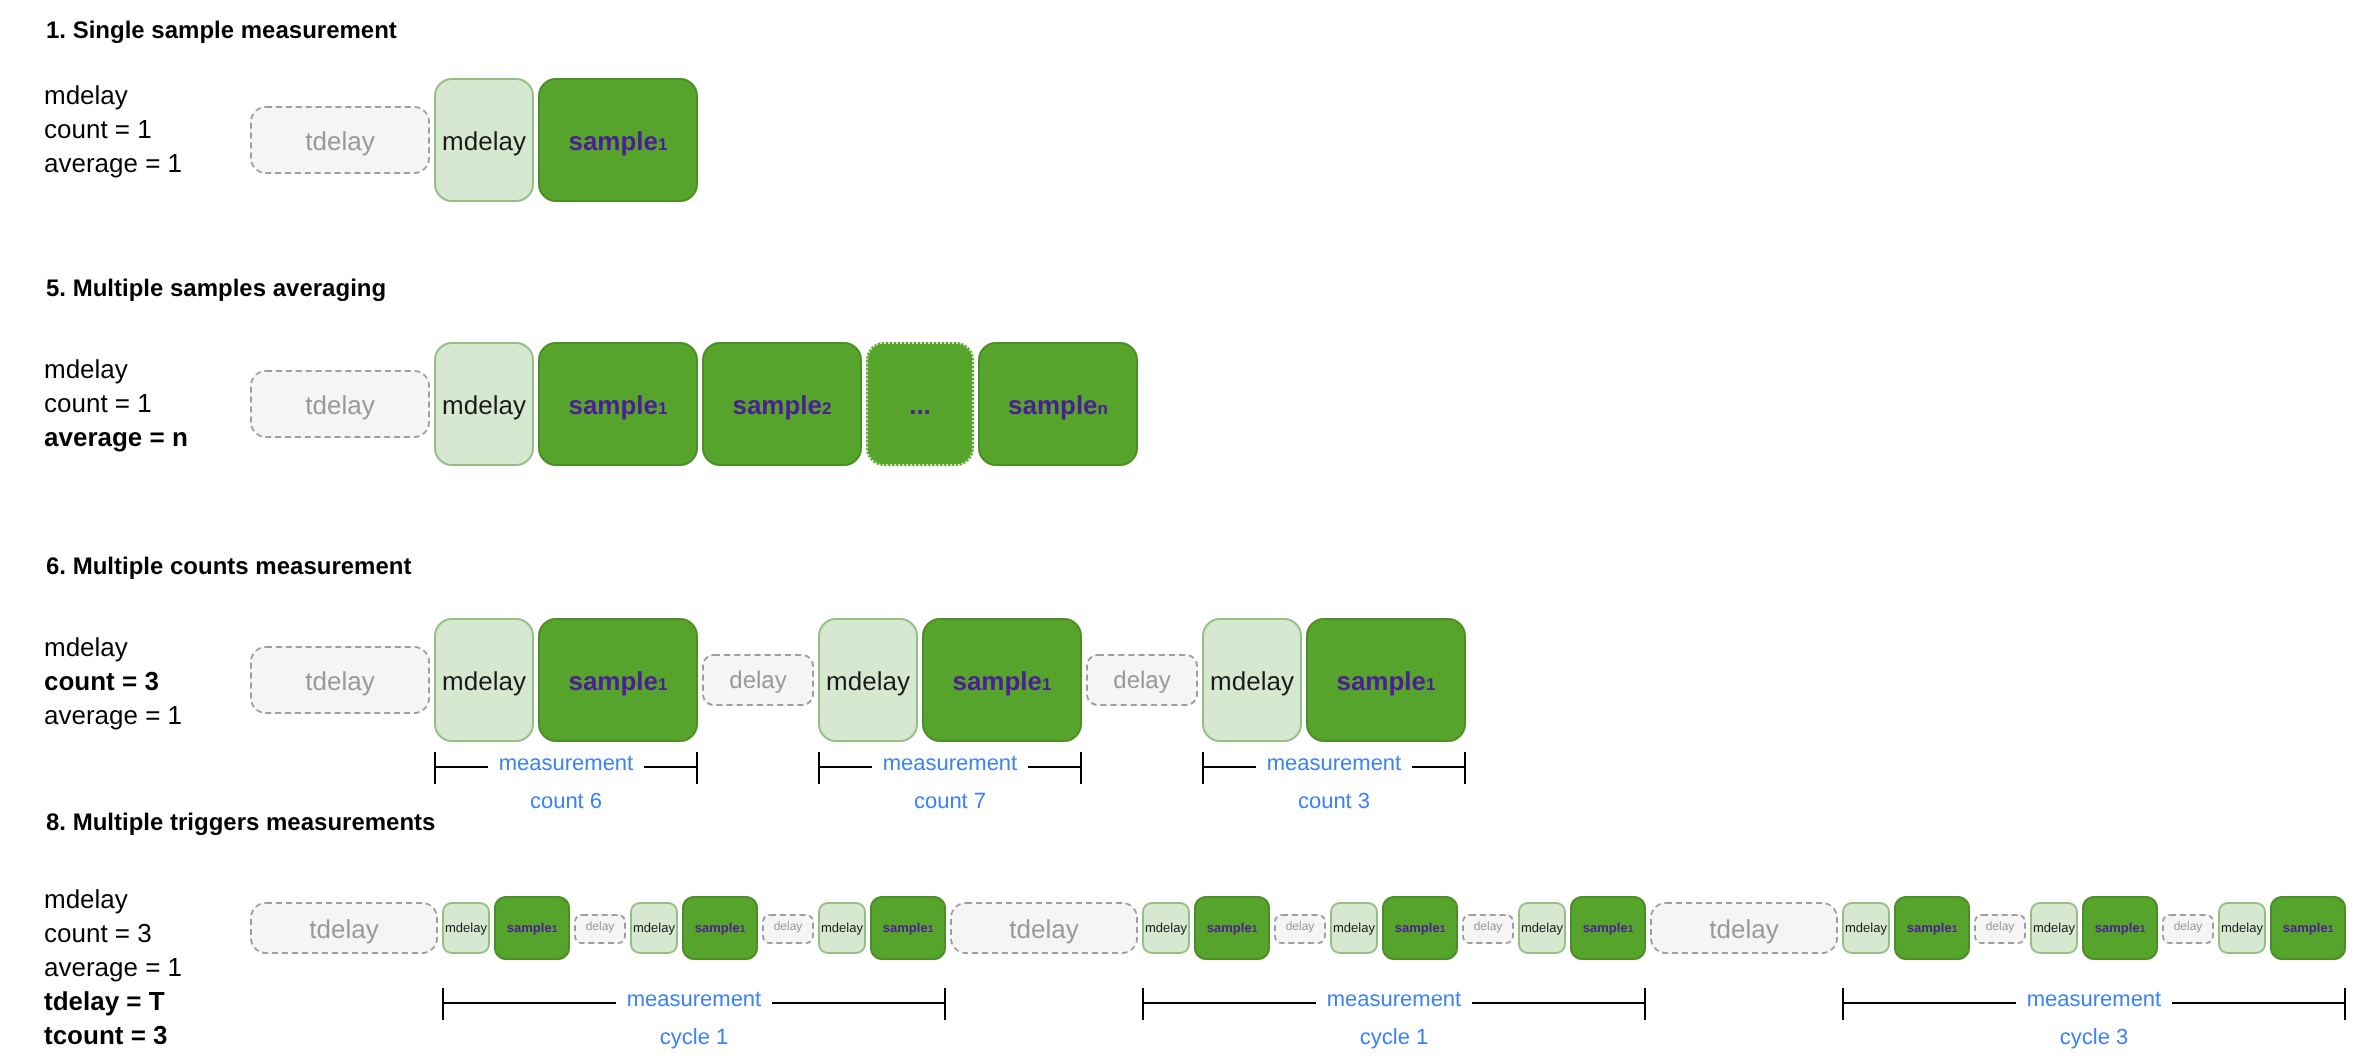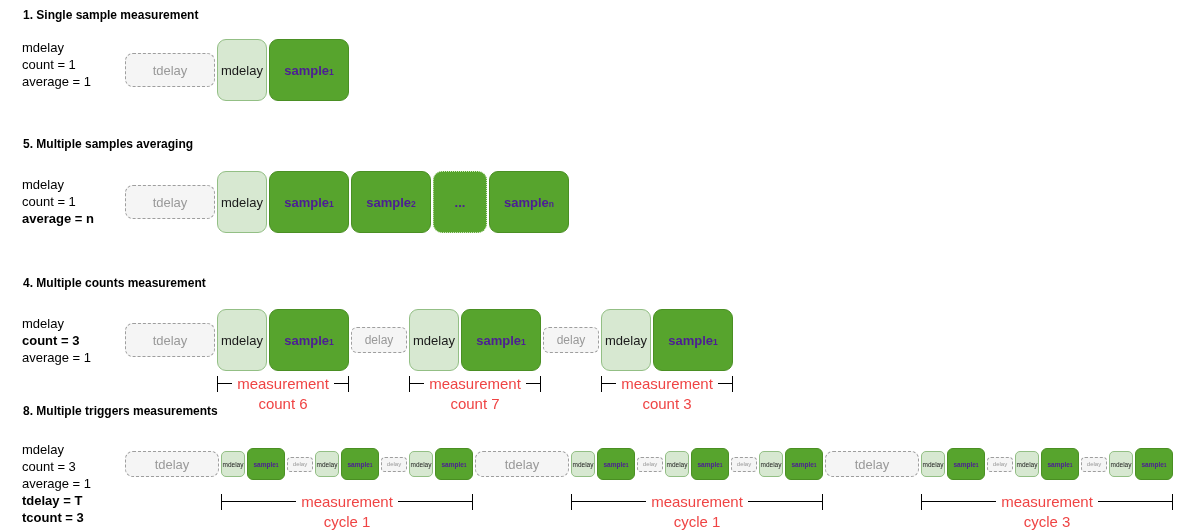--- a/index.html
+++ b/index.html
@@ -47,21 +47,21 @@
   
   .tdelay.t4 { width:94px; height:26px; }
   .mdelay.sm { width:24px; height:26px; font-size:6.5px; border-radius:5px; }
   .sample.sm { width:38px; height:32px; font-size:6.5px; border-radius:6px; }
   .sample.sm sub { font-size:5px; transform:translateY(1px); }
   .delay.sm  { width:26px; height:15px; font-size:6px; border-radius:4px; border-width:1px; }
   .cycle { display:flex; align-items:center; gap:2px; flex:none; }
 
   .bracket {
     position:absolute; border-top:1px solid var(--bracket,#000);
-    text-align:center; font-size:15px; color:#ef4444;
+    text-align:center; font-size:11px; color:#3b82f6;
   }
   .bracket::before, .bracket::after {
     content:""; position:absolute; top:-8px; width:1px; height:16px; background:var(--bracket,#000);
   }
   .bracket::before { left:0; } .bracket::after { right:0; }
   .bracket .measure {
     position:relative; top:-9px; background:#fff; padding:0 5px;
     display:inline-block; line-height:15px;
   }
   .bracket .sub { margin-top:-5px; line-height:15px; }
@@ -109,21 +109,21 @@
       </div>
     <div class="box sample dots">
         <span>...</span>
       </div>
     <div class="box sample">
         <span>sample</span>
         <sub>n</sub>
       </div>
   </div>
 
-  <div class="title" id="t3">4. Multiple counts measurement</div>
+  <div class="title" id="t3">6. Multiple counts measurement</div>
   <div class="params" id="p3">
     <div>mdelay</div>
     <div class="b">count = 3</div>
     <div>average = 1</div>
   </div>
   <div class="timeline" id="tl3">
     <div class="box tdelay">tdelay</div>
     <div class="box mdelay">mdelay</div>
     <div class="box sample">
         <span>sample</span>

